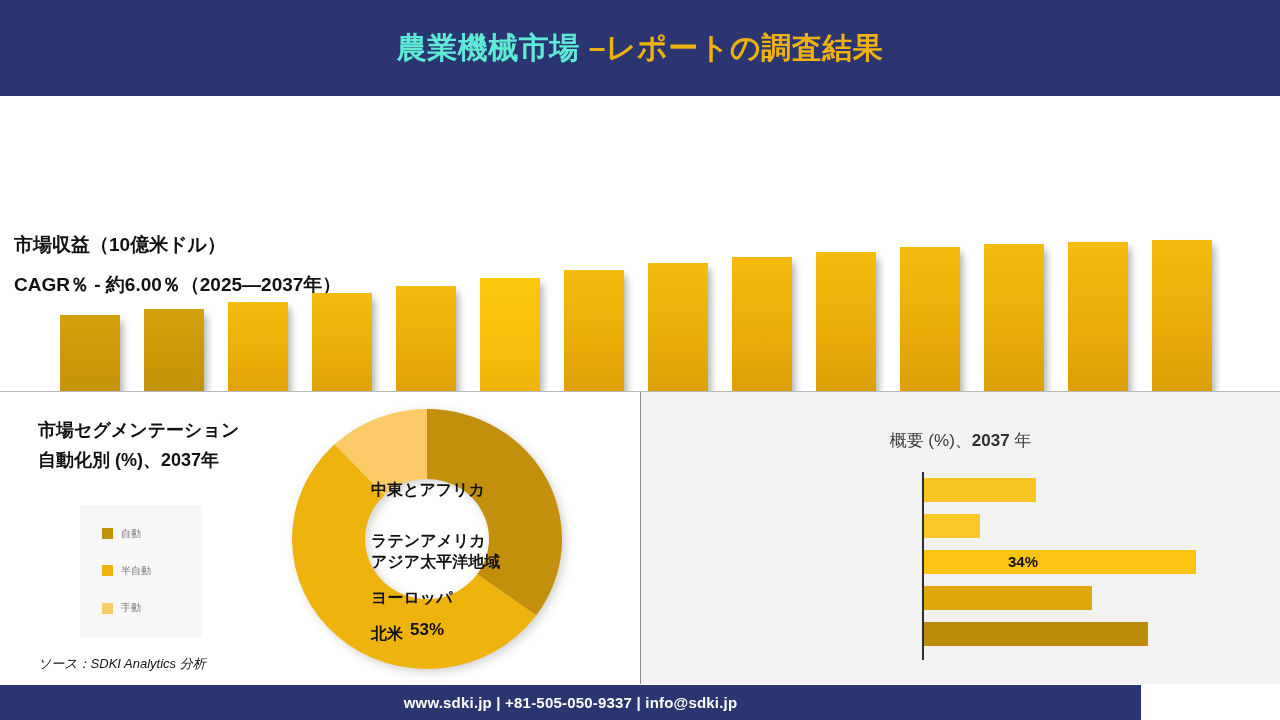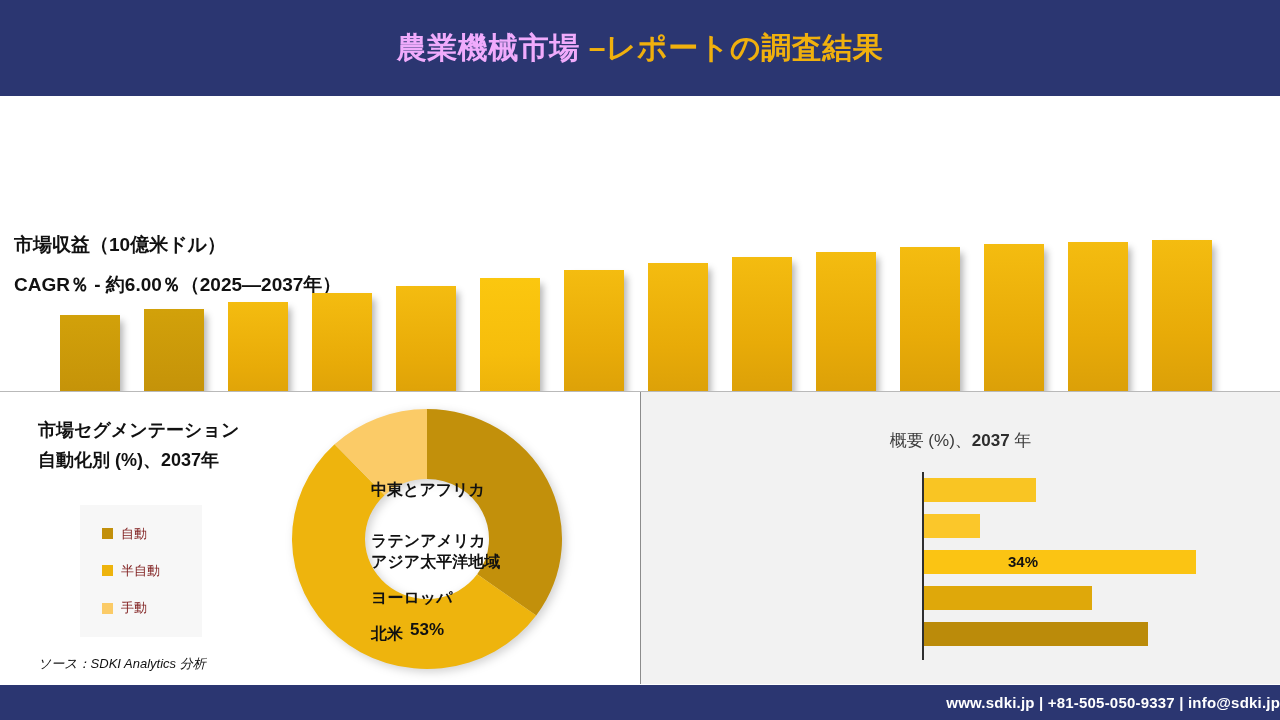--- a/index.html
+++ b/index.html
@@ -11,21 +11,21 @@
   }
   .page { position: relative; width: 1280px; height: 720px; background: #fff; }
 
   
   .header {
     position: absolute; left: 0; top: 0; width: 1280px; height: 96px;
     background: #2b3671;
     display: flex; align-items: center; justify-content: center;
   }
   .header-title { font-size: 30px; font-weight: 700; letter-spacing: .5px; white-space: nowrap; }
-  .header-title .t-white { color: #f0abfc; }
+  .header-title .t-white { color: #5eead4; }
   .header-title .t-gold  { color: #f0b00d; }
 
   
   .top-panel { position: absolute; left: 0; top: 96px; width: 1048px; height: 296px; background: #fff; }
   .top-divider { position: absolute; left: 0; top: 391px; width: 1280px; height: 1px; background: #b9b9b9; }
   .mid-divider { position: absolute; left: 640px; top: 392px; width: 1px; height: 292px; background: #8c8c8c; }
 
   .rev-title {
     position: absolute; left: 14px; top: 136px;
     font-size: 19px; font-weight: 700; color: #111; white-space: nowrap;
@@ -67,21 +67,21 @@
     font-size: 18px; font-weight: 700; color: #111; line-height: 1.65;
   }
   .legend {
     position: absolute; left: 80px; top: 113px; width: 122px; height: 132px;
     background: #f7f7f7;
     display: flex; flex-direction: column; justify-content: space-around;
     padding: 10px 0 10px 22px;
   }
   .legend-row { display: flex; align-items: center; gap: 8px; }
   .legend-swatch { width: 11px; height: 11px; display: inline-block; }
-  .legend-label { font-size: 13px; color: #7f1d1d; white-space: nowrap; }
+  .legend-label { font-size: 10px; color: #737373; white-space: nowrap; }
 
   .donut-wrap { position: absolute; left: 277px; top: 10px; width: 320px; height: 275px; }
   .donut { position: absolute; left: 0; top: 0; width: 300px; height: 275px;
            filter: drop-shadow(3px 3px 5px rgba(0,0,0,0.18)); }
   .donut-value {
     position: absolute; left: 110px; top: 218px; width: 80px; text-align: center;
     font-size: 17px; font-weight: 700; color: #111;
   }
 
   .source {
@@ -102,22 +102,22 @@
     position: absolute; right: 649px; width: 260px; text-align: left;
     font-size: 16px; font-weight: 700; color: #111; white-space: nowrap;
   }
   .region-bar { position: absolute; left: 283px; height: 24px; }
   .region-value {
     position: absolute; font-size: 15px; font-weight: 700; color: #111;
   }
 
   
   .footer {
-    position: absolute; left: 0; top: 685px; width: 1280px; height: 35px;
-    background: #2b3671; display: flex; align-items: center; justify-content: flex-end;
+    position: absolute; left: 0; top: 685px; width: 1141px; height: 35px;
+    background: #2b3671; display: flex; align-items: center; justify-content: center;
   }
   .footer-text { color: #fff; font-size: 15px; font-weight: 700; letter-spacing: .2px; }
 </style>
 </head>
 <body>
 
 <div class="page">
 
   <div class="header">
     <div class="header-title">

